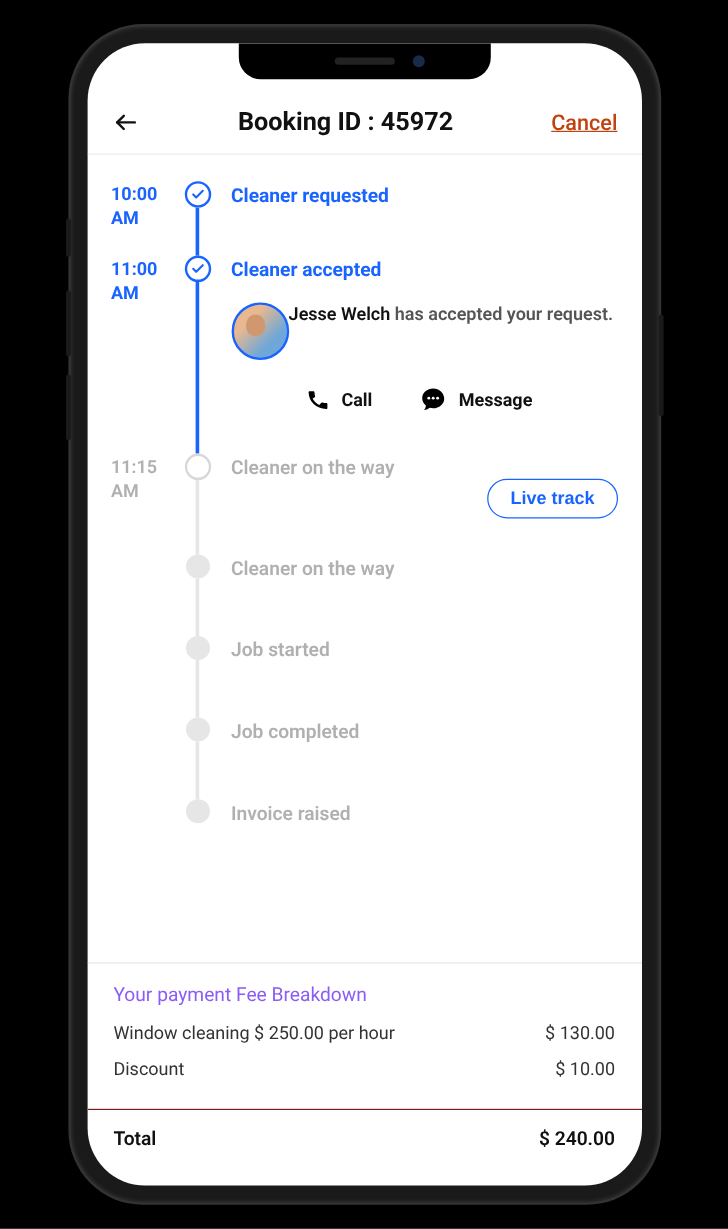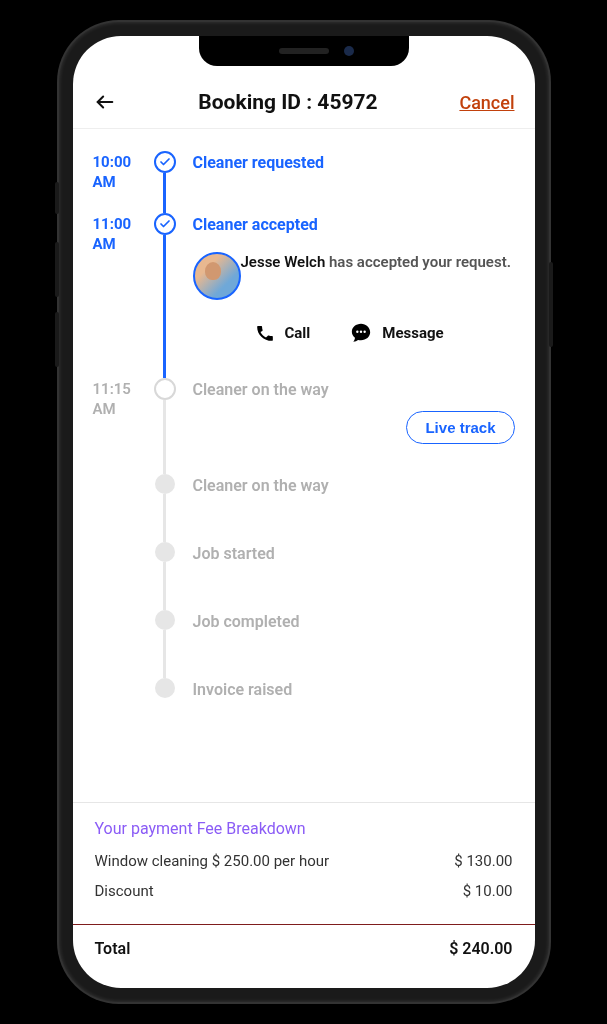--- a/index.html
+++ b/index.html
@@ -223,21 +223,20 @@
   }
   .live-track-btn {
     border: 1.5px solid #1964ff;
     color: #1964ff;
     border-radius: 20px;
     padding: 7px 18px;
     font-size: 15px;
     font-weight: 600;
     background: #fff;
     float: right;
-    margin-top: 12px;
     cursor: pointer;
   }
 
   .fee-section {
     border-top: 1px solid #e6e6e6;
     padding: 16px 22px 12px 22px;
   }
   .fee-title {
     font-size: 16px;
     color: #8b5cf6;

